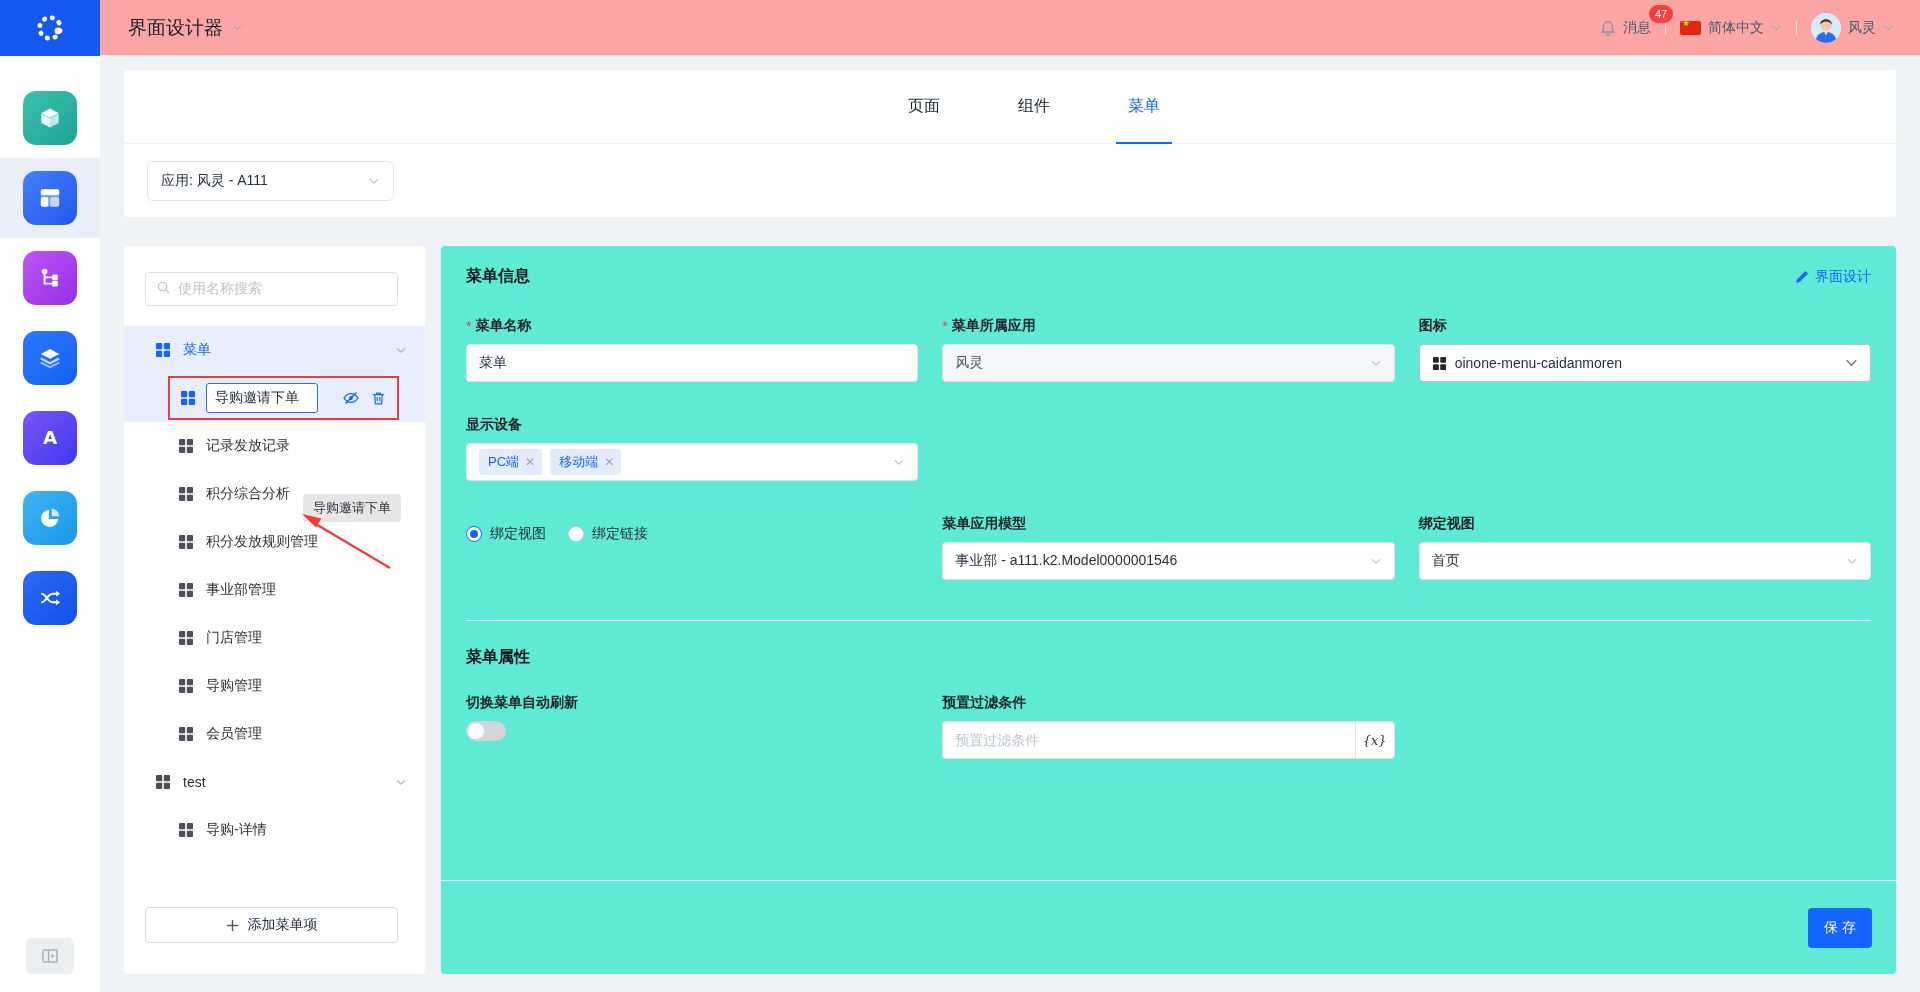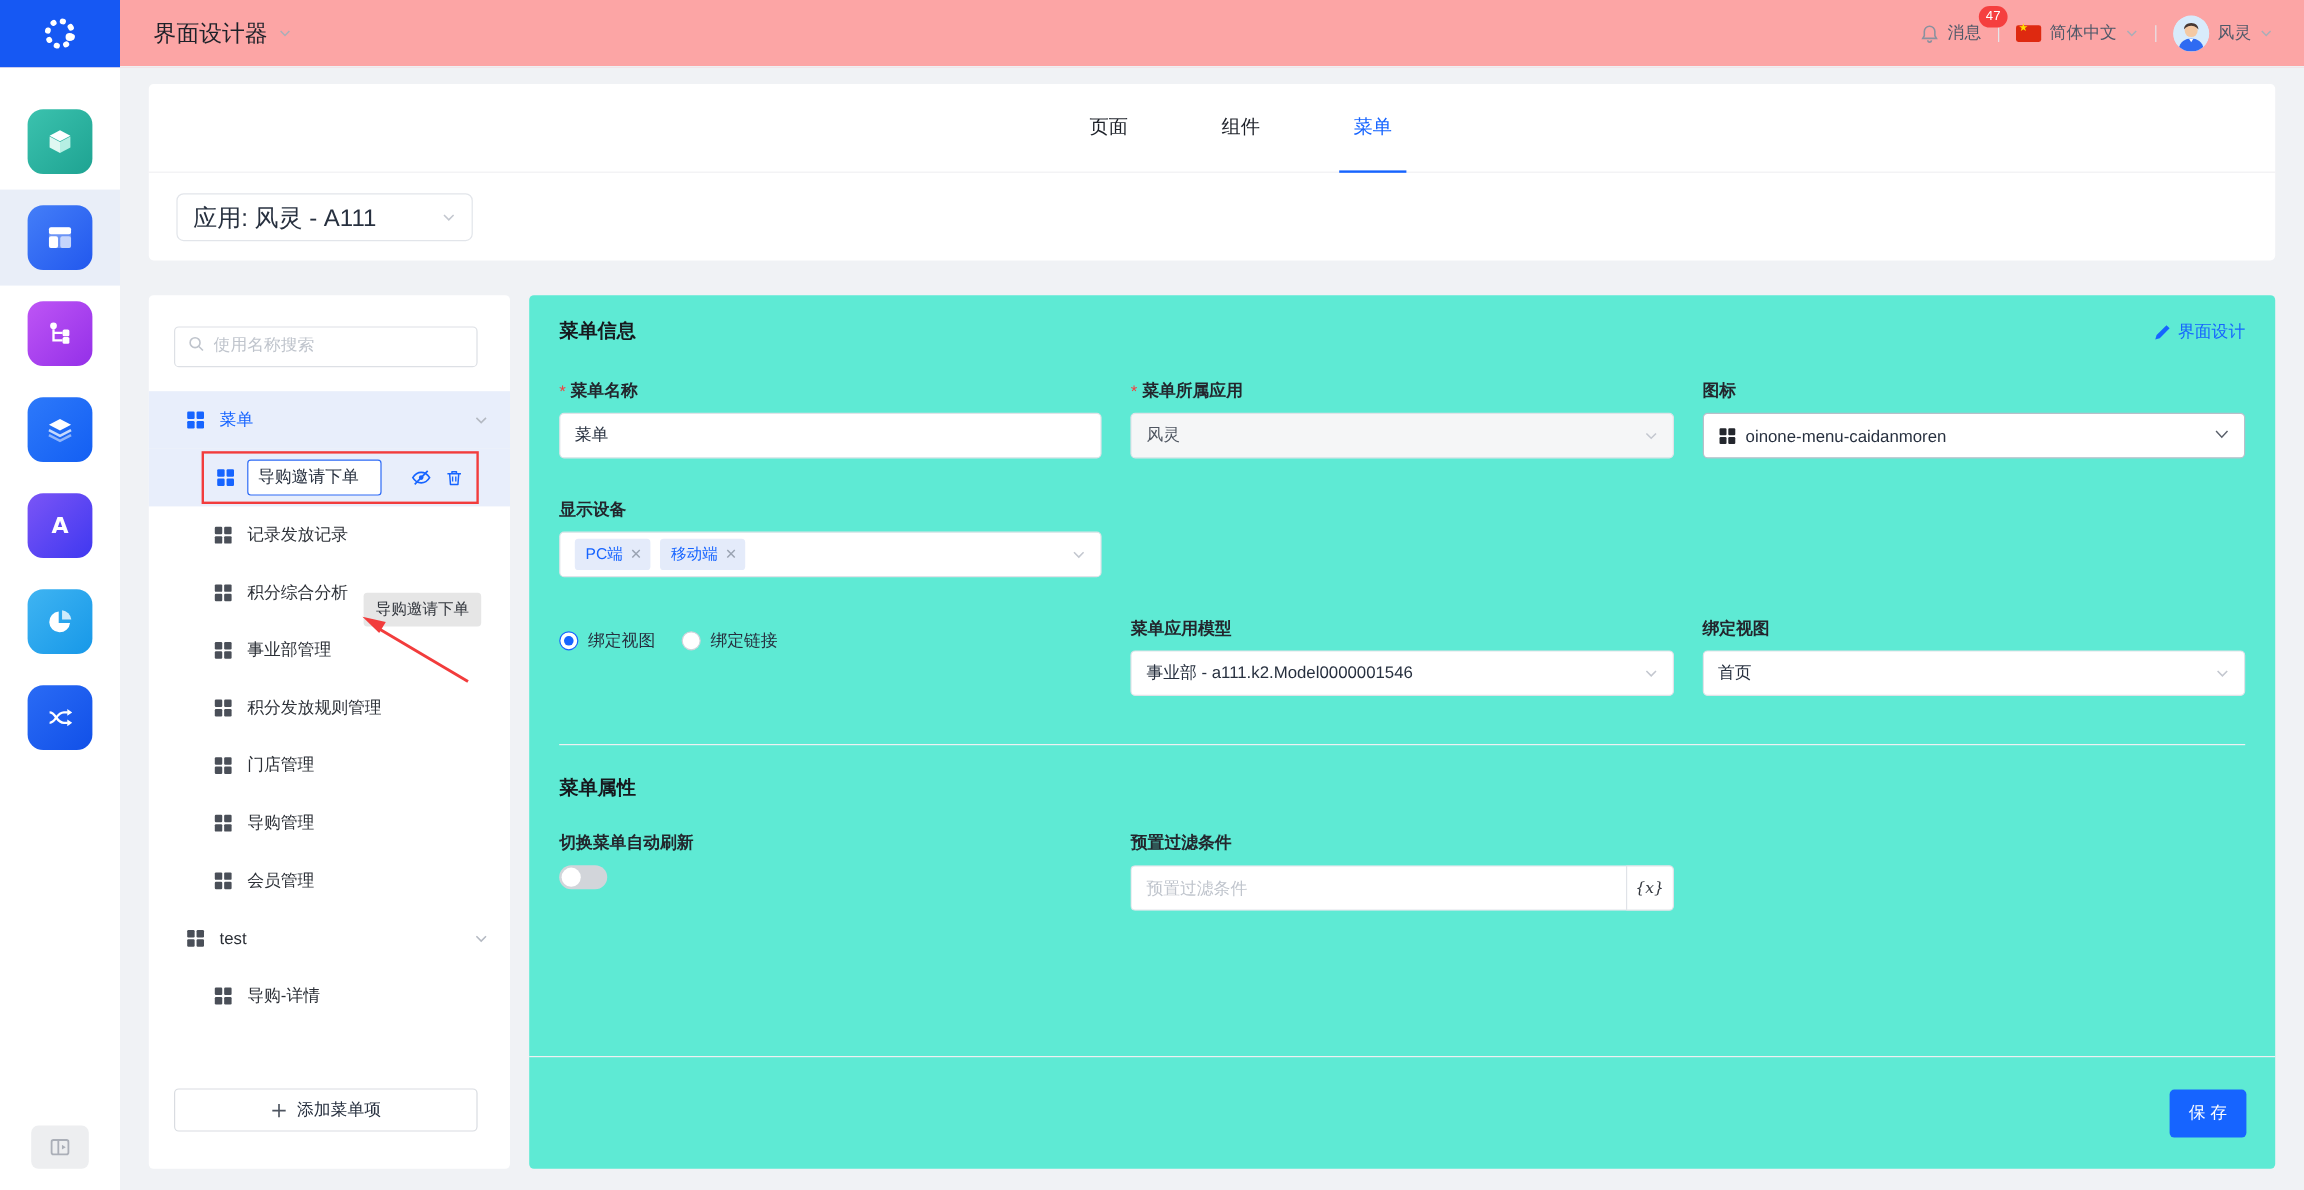--- a/index.html
+++ b/index.html
@@ -37,21 +37,21 @@
   .main { position:absolute; left:100px; top:56px; right:0; bottom:0; background:#F0F2F5; }
 
   
   .card-tabs { position:absolute; left:24px; top:14px; right:24px; height:147px; background:#fff; border-radius:4px; }
   .tabs { display:flex; justify-content:center; gap:78px; height:74px; border-bottom:1px solid #F0F1F3;padding-left:48px; }
   .tab { font-size:16px; color:#1D2129; display:flex; align-items:center; position:relative; cursor:pointer; }
   .tab.active { color:#1664FF; font-weight:500; }
   .tab.active::after { content:""; position:absolute; left:50%; transform:translateX(-50%); bottom:-1px;
     width:56px; height:2px; background:#1664FF; }
   .app-filter { margin:17px 0 18px 23px; width:247px; height:40px; border:1px solid #E2E5EA; border-radius:6px;
-    display:flex; align-items:center; justify-content:space-between; padding:0 13px; font-size:20px; color:#27303F; cursor:pointer; }
+    display:flex; align-items:center; justify-content:space-between; padding:0 13px; font-size:14px; color:#27303F; cursor:pointer; }
 
   
   .card-tree { position:absolute; left:24px; top:190px; width:301px; bottom:18px; background:#fff; border-radius:4px; }
   .search-box { margin:26px 27px 0 21px; height:34px; border:1px solid #DDE0E5; border-radius:4px;
     display:flex; align-items:center; gap:7px; padding:0 10px; color:#BFC4CC; }
   .search-box input { border:none; outline:none; flex:1; font-size:14px; color:#333; font-family:Liberation Mono, monospace; }
   .search-box input::placeholder { color:#BFC4CC; }
   .tree { margin-top:20px; position:relative; }
   .trow { height:48px; display:flex; align-items:center; gap:12px; font-size:14px; color:#2B2F36; cursor:pointer; }
   .trow.lvl0 { padding-left:31px; }
@@ -359,32 +359,32 @@
       </div>
       <div class="trow lvl1">
         <span class="gicon">
             <svg width="16" height="16" viewBox="0 0 16 16" fill="currentColor">
               <rect x="1" y="1" width="6.2" height="6.2" rx="1"></rect>
               <rect x="8.8" y="1" width="6.2" height="6.2" rx="1"></rect>
               <rect x="1" y="8.8" width="6.2" height="6.2" rx="1"></rect>
               <rect x="8.8" y="8.8" width="6.2" height="6.2" rx="1"></rect>
             </svg>
           </span>
+        <span class="tlabel">积分发放规则管理</span>
+      </div>
+      <div class="trow lvl1">
+        <span class="gicon">
+            <svg width="16" height="16" viewBox="0 0 16 16" fill="currentColor">
+              <rect x="1" y="1" width="6.2" height="6.2" rx="1"></rect>
+              <rect x="8.8" y="1" width="6.2" height="6.2" rx="1"></rect>
+              <rect x="1" y="8.8" width="6.2" height="6.2" rx="1"></rect>
+              <rect x="8.8" y="8.8" width="6.2" height="6.2" rx="1"></rect>
+            </svg>
+          </span>
         <span class="tlabel">事业部管理</span>
-      </div>
-      <div class="trow lvl1">
-        <span class="gicon">
-            <svg width="16" height="16" viewBox="0 0 16 16" fill="currentColor">
-              <rect x="1" y="1" width="6.2" height="6.2" rx="1"></rect>
-              <rect x="8.8" y="1" width="6.2" height="6.2" rx="1"></rect>
-              <rect x="1" y="8.8" width="6.2" height="6.2" rx="1"></rect>
-              <rect x="8.8" y="8.8" width="6.2" height="6.2" rx="1"></rect>
-            </svg>
-          </span>
-        <span class="tlabel">积分发放规则管理</span>
       </div>
       <div class="trow lvl1">
         <span class="gicon">
             <svg width="16" height="16" viewBox="0 0 16 16" fill="currentColor">
               <rect x="1" y="1" width="6.2" height="6.2" rx="1"></rect>
               <rect x="8.8" y="1" width="6.2" height="6.2" rx="1"></rect>
               <rect x="1" y="8.8" width="6.2" height="6.2" rx="1"></rect>
               <rect x="8.8" y="8.8" width="6.2" height="6.2" rx="1"></rect>
             </svg>
           </span>

